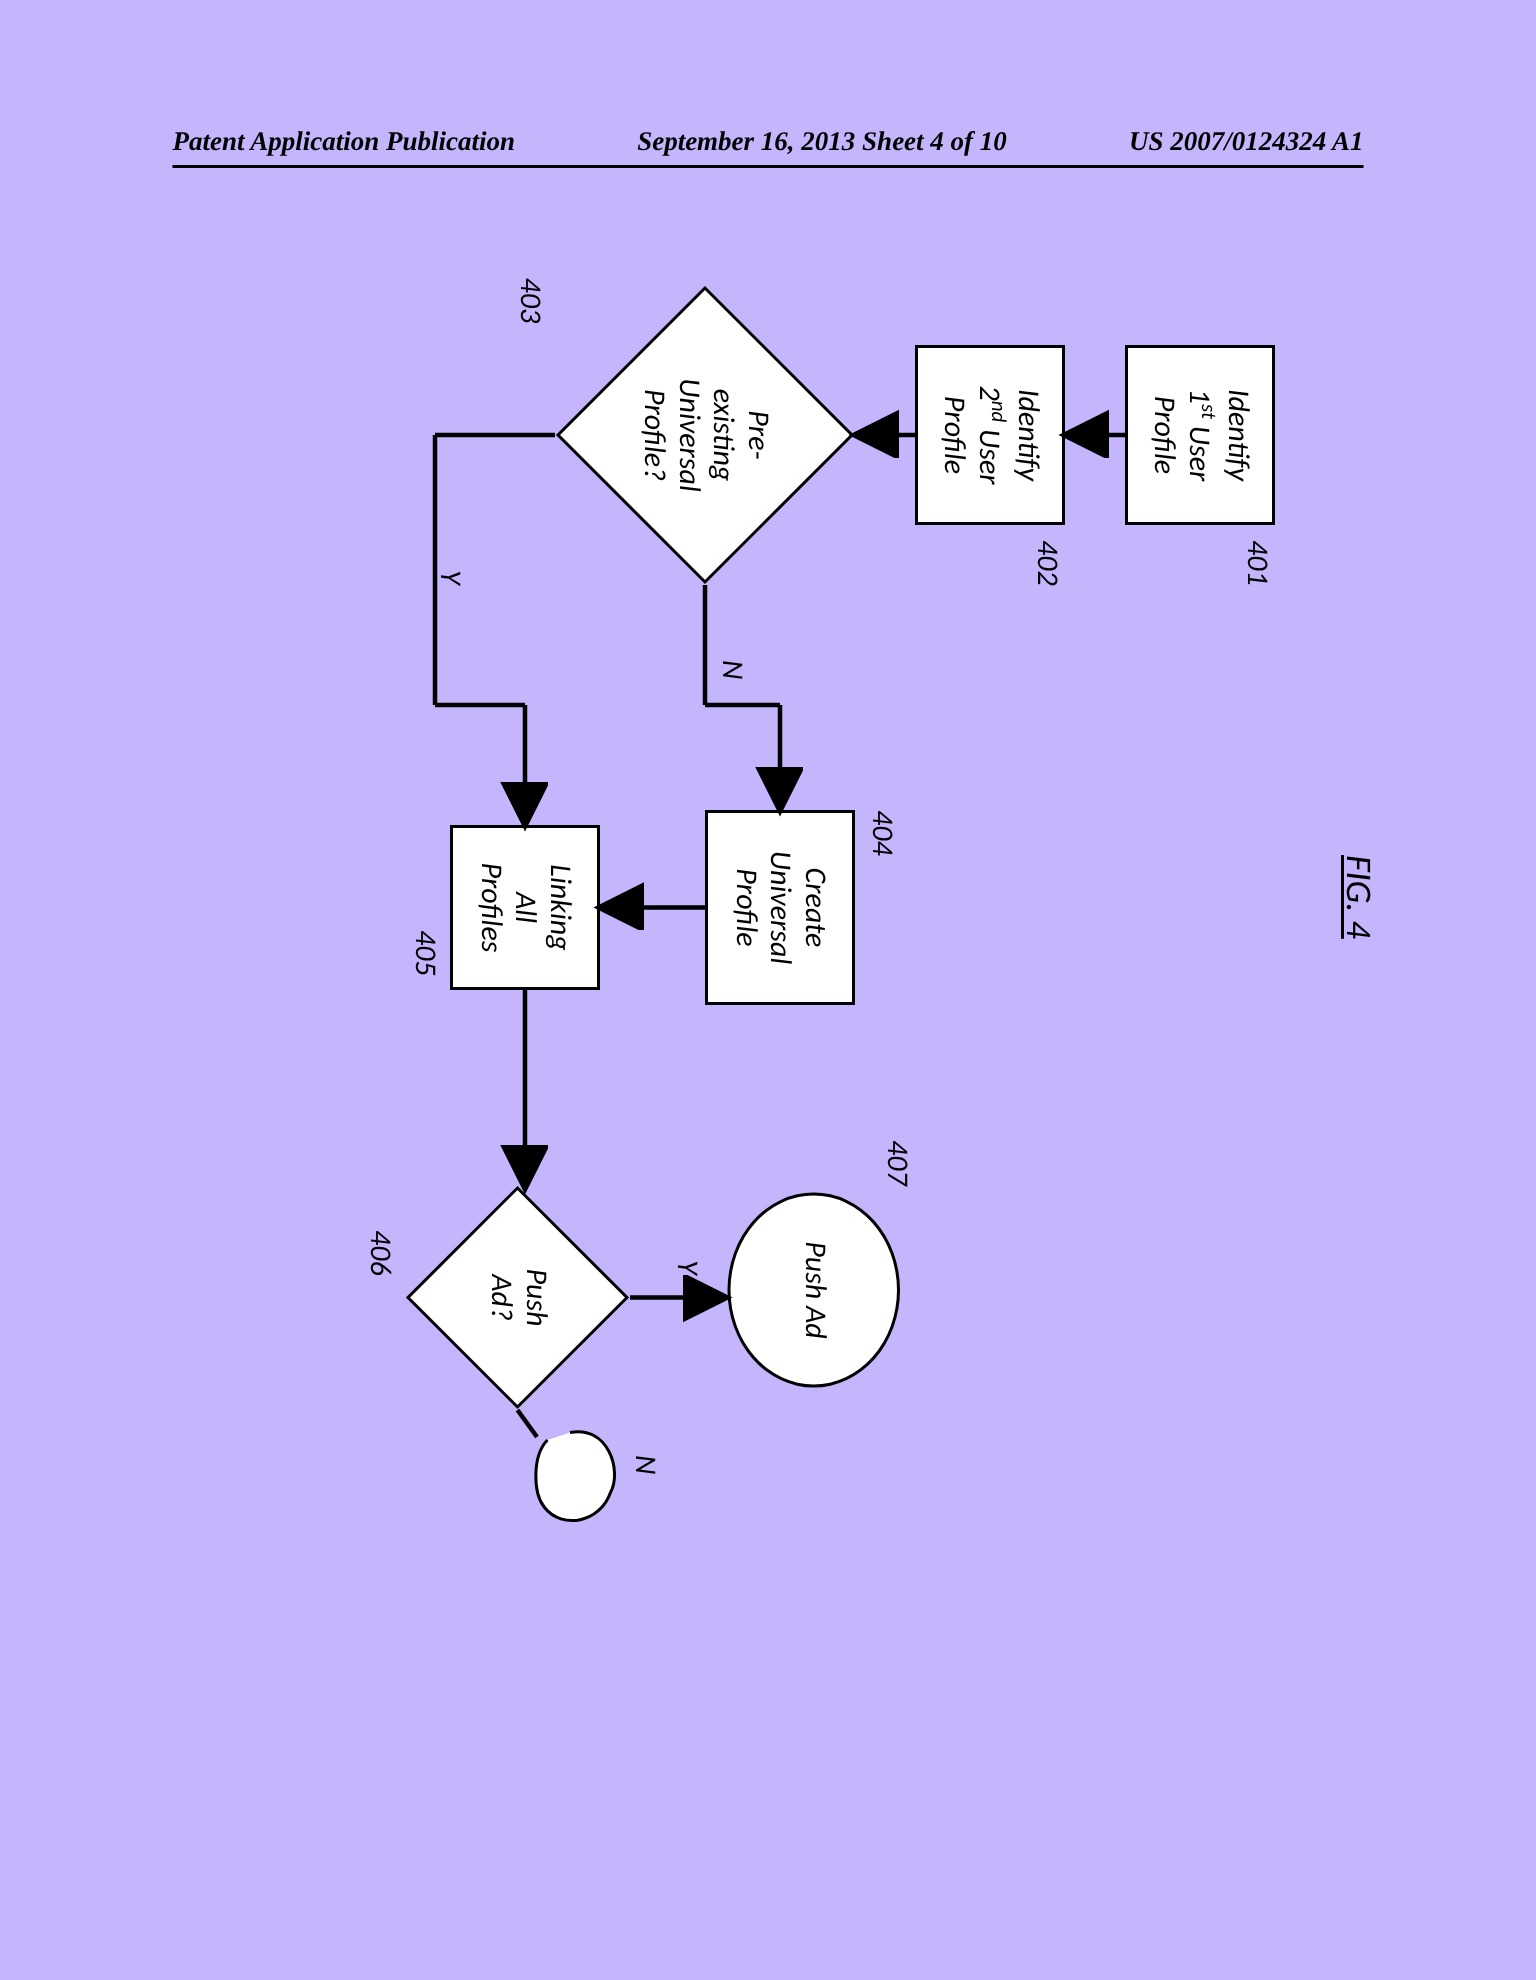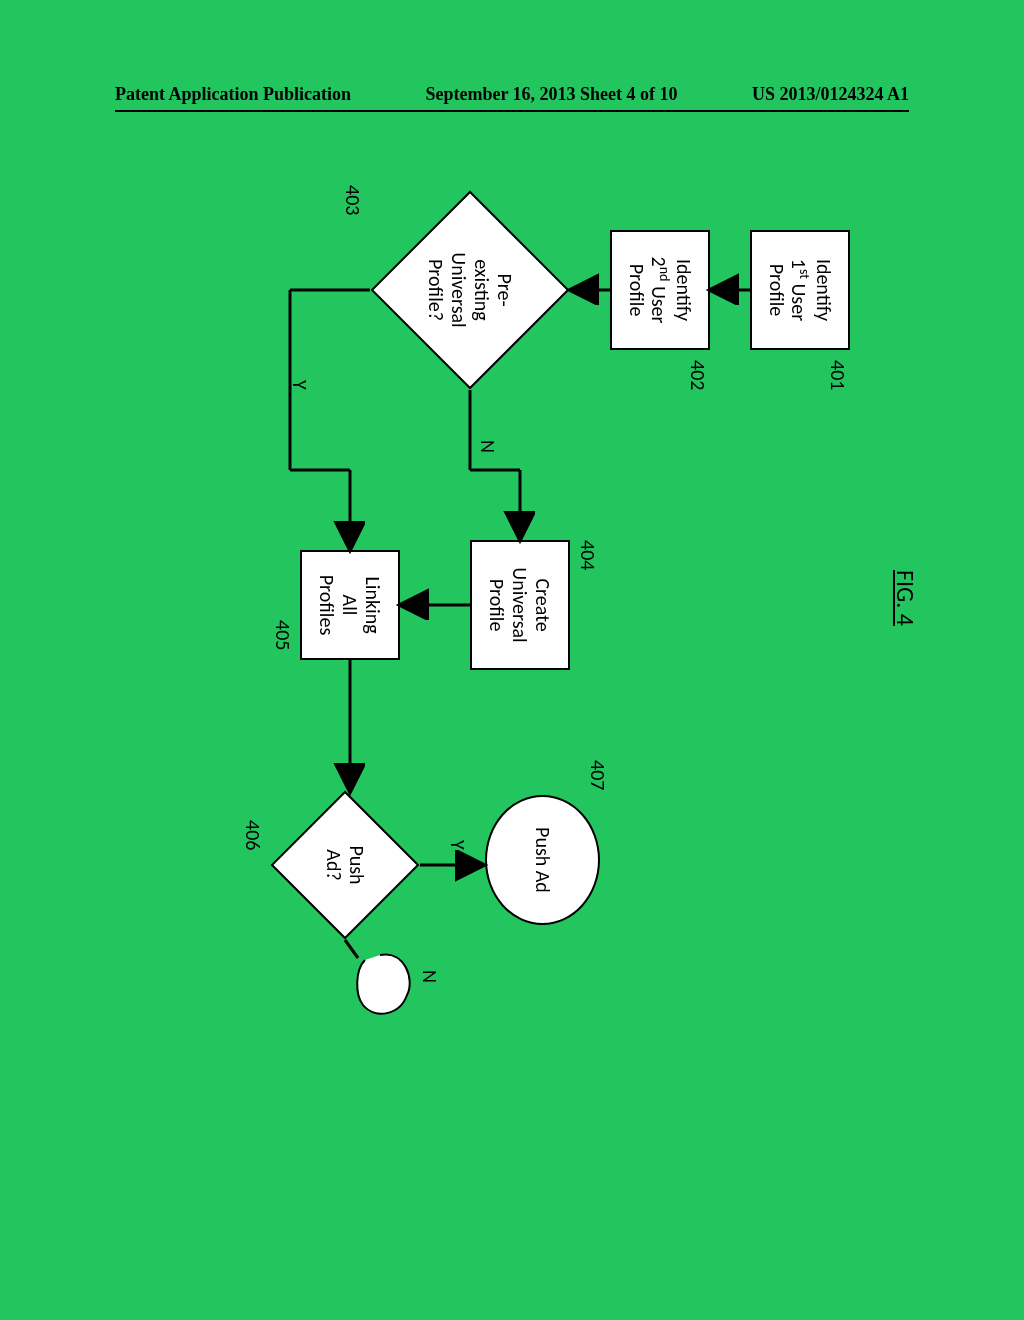--- a/index.html
+++ b/index.html
@@ -6,21 +6,22 @@
     margin: 0;
     padding: 0;
     background: #fff;
     font-family: "Times New Roman", Times, serif;
     color: #000;
   }
   .page {
     position: relative;
     width: 1024px;
     height: 1320px;
-    background: #22c55e;
+    background: #c4b5fd;
+    font-style: italic;
   }
   .header {
     position: absolute;
     top: 84px;
     left: 115px;
     right: 115px;
     font-size: 18px;
     font-weight: bold;
     display: flex;
     justify-content: space-between;
@@ -99,21 +100,21 @@
   .blob svg path { stroke:#000; stroke-width:2; fill:#fff; }
 </style>
 </head>
 <body>
 
 <div class="page">
 
   <div class="header">
     <span>Patent Application Publication</span>
     <span>September 16, 2013  Sheet 4 of 10</span>
-    <span>US 2013/0124324 A1</span>
+    <span>US 2007/0124324 A1</span>
   </div>
   <div class="header-rule"></div>
 
   <div class="diagram">
 
     <div class="figtitle" style="left:330px; top:-10px;">FIG. 4</div>
 
     <div class="shape rect" style="left:-10px; top:60px; width:120px; height:100px;">
       <span>Identify<br>1<sup>st</sup> User<br>Profile</span>
     </div>

